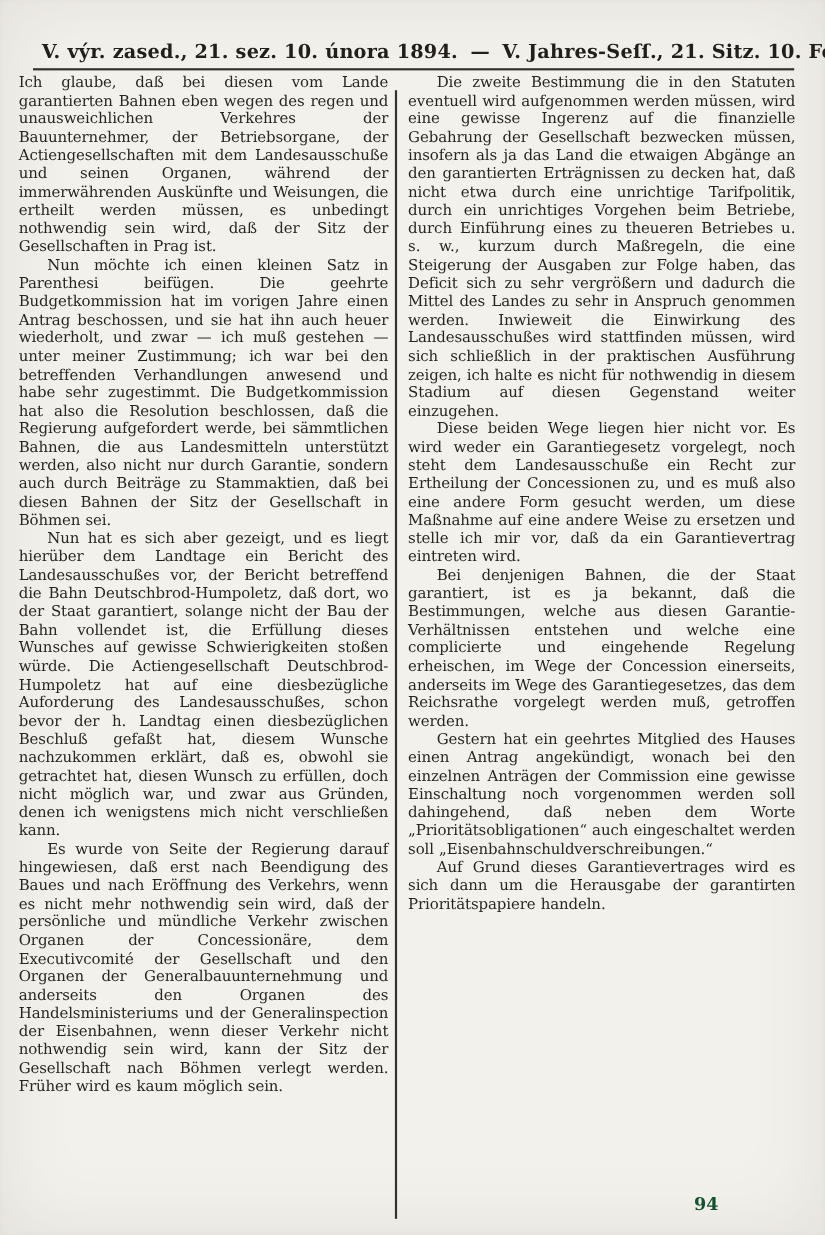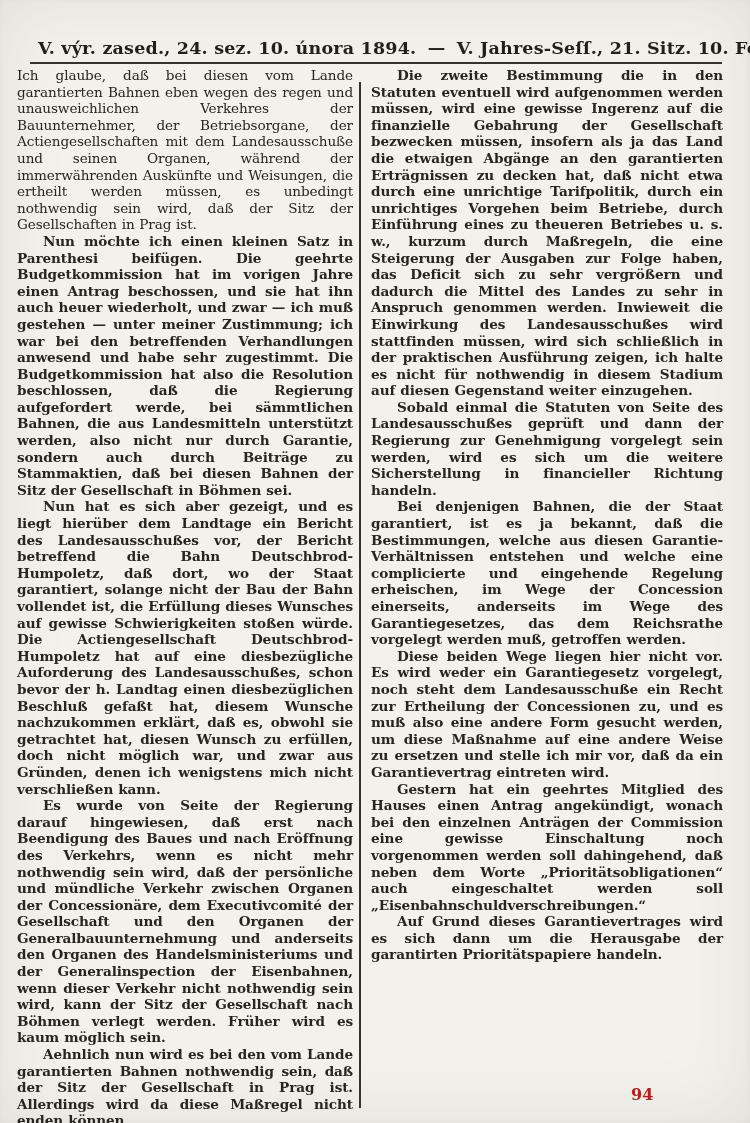--- a/index.html
+++ b/index.html
@@ -50,68 +50,66 @@
     line-height: 16.6px;
     letter-spacing: -0.1px;
     word-spacing: 0.5px;
     hyphens: auto;
     -webkit-hyphens: auto;
     color: #28241e;
   }
   .col-left  { left: 17px;  width: 336px; }
   .col-right { left: 371px; width: 352px; }
   .col p { margin: 0; }
-  .col p.indent { text-indent: 26px; font-weight: bold; }
+  .col p.indent { text-indent: 26px; }
   .col-divider {
     position: absolute;
     left: 359px;
     top: 82px;
     width: 2px;
     height: 1026px;
     background: #37332c;
   }
   .signature-mark {
     position: absolute;
     left: 631px;
     top: 1085px;
     font-weight: bold;
     font-size: 16px;
-    color: #b91c1c;
+    color: #14532d;
   }
 </style>
 </head>
 <body>
 
 <div class="page">
 
   <div class="running-head">
     <span>
-      <span>V. výr. zased., 24. sez. 10. února 1894.</span>
+      <span>V. výr. zased., 21. sez. 10. února 1894.</span>
       <span class="sep">—</span>
       <span>V. Jahres-Seſſ., 21. Sitz. 10. Febr. 1894.</span>
     </span>
 
   </div>
 
   <div class="head-rule"></div>
 
   <div class="col col-left">
       <p>Ich glaube, daß bei diesen vom Lande garantierten Bahnen eben wegen des regen und unausweichlichen Verkehres der Bauunternehmer, der Betriebsorgane, der Actiengesellschaften mit dem Landesausschuße und seinen Organen, während der immerwährenden Auskünfte und Weisungen, die ertheilt werden müssen, es unbedingt nothwendig sein wird, daß der Sitz der Gesellschaften in Prag ist.</p>
       <p class="indent">Nun möchte ich einen kleinen Satz in Parenthesi beifügen. Die geehrte Budgetkommission hat im vorigen Jahre einen Antrag beschossen, und sie hat ihn auch heuer wiederholt, und zwar — ich muß gestehen — unter meiner Zustimmung; ich war bei den betreffenden Verhandlungen anwesend und habe sehr zugestimmt. Die Budgetkommission hat also die Resolution beschlossen, daß die Regierung aufgefordert werde, bei sämmtlichen Bahnen, die aus Landesmitteln unterstützt werden, also nicht nur durch Garantie, sondern auch durch Beiträge zu Stammaktien, daß bei diesen Bahnen der Sitz der Gesellschaft in Böhmen sei.</p>
       <p class="indent">Nun hat es sich aber gezeigt, und es liegt hierüber dem Landtage ein Bericht des Landesausschußes vor, der Bericht betreffend die Bahn Deutschbrod-Humpoletz, daß dort, wo der Staat garantiert, solange nicht der Bau der Bahn vollendet ist, die Erfüllung dieses Wunsches auf gewisse Schwierigkeiten stoßen würde. Die Actiengesellschaft Deutschbrod-Humpoletz hat auf eine diesbezügliche Auforderung des Landesausschußes, schon bevor der h. Landtag einen diesbezüglichen Beschluß gefaßt hat, diesem Wunsche nachzukommen erklärt, daß es, obwohl sie getrachtet hat, diesen Wunsch zu erfüllen, doch nicht möglich war, und zwar aus Gründen, denen ich wenigstens mich nicht verschließen kann.</p>
       <p class="indent">Es wurde von Seite der Regierung darauf hingewiesen, daß erst nach Beendigung des Baues und nach Eröffnung des Verkehrs, wenn es nicht mehr nothwendig sein wird, daß der persönliche und mündliche Verkehr zwischen Organen der Concessionäre, dem Executivcomité der Gesellschaft und den Organen der Generalbauunternehmung und anderseits den Organen des Handelsministeriums und der Generalinspection der Eisenbahnen, wenn dieser Verkehr nicht nothwendig sein wird, kann der Sitz der Gesellschaft nach Böhmen verlegt werden. Früher wird es kaum möglich sein.</p>
-      <p class="indent">Aehnlich nun wird es bei den vom Lande garantierten Bahnen nothwendig sein, daß der Sitz der Gesellschaft in Prag ist. Allerdings wird da diese Maßregel nicht enden können,</p>
     </div>
 
   <div class="col-divider"></div>
 
   <div class="col col-right">
       <p class="indent">Die zweite Bestimmung die in den Statuten eventuell wird aufgenommen werden müssen, wird eine gewisse Ingerenz auf die finanzielle Gebahrung der Gesellschaft bezwecken müssen, insofern als ja das Land die etwaigen Abgänge an den garantierten Erträgnissen zu decken hat, daß nicht etwa durch eine unrichtige Tarifpolitik, durch ein unrichtiges Vorgehen beim Betriebe, durch Einführung eines zu theueren Betriebes u. s. w., kurzum durch Maßregeln, die eine Steigerung der Ausgaben zur Folge haben, das Deficit sich zu sehr vergrößern und dadurch die Mittel des Landes zu sehr in Anspruch genommen werden. Inwieweit die Einwirkung des Landesausschußes wird stattfinden müssen, wird sich schließlich in der praktischen Ausführung zeigen, ich halte es nicht für nothwendig in diesem Stadium auf diesen Gegenstand weiter einzugehen.</p>
-      <p class="indent">Sobald einmal die Statuten von Seite des Landesausschußes geprüft und dann der Regierung zur Genehmigung vorgelegt sein werden, wird es sich um die weitere Sicherstellung in financieller Richtung handeln.</p>
+      <p class="indent">Diese beiden Wege liegen hier nicht vor. Es wird weder ein Garantiegesetz vorgelegt, noch steht dem Landesausschuße ein Recht zur Ertheilung der Concessionen zu, und es muß also eine andere Form gesucht werden, um diese Maßnahme auf eine andere Weise zu ersetzen und stelle ich mir vor, daß da ein Garantievertrag eintreten wird.</p>
       <p class="indent">Bei denjenigen Bahnen, die der Staat garantiert, ist es ja bekannt, daß die Bestimmungen, welche aus diesen Garantie-Verhältnissen entstehen und welche eine complicierte und eingehende Regelung erheischen, im Wege der Concession einerseits, anderseits im Wege des Garantiegesetzes, das dem Reichsrathe vorgelegt werden muß, getroffen werden.</p>
-      <p class="indent">Diese beiden Wege liegen hier nicht vor. Es wird weder ein Garantiegesetz vorgelegt, noch steht dem Landesausschuße ein Recht zur Ertheilung der Concessionen zu, und es muß also eine andere Form gesucht werden, um diese Maßnahme auf eine andere Weise zu ersetzen und stelle ich mir vor, daß da ein Garantievertrag eintreten wird.</p>
       <p class="indent">Gestern hat ein geehrtes Mitglied des Hauses einen Antrag angekündigt, wonach bei den einzelnen Anträgen der Commission eine gewisse Einschaltung noch vorgenommen werden soll dahingehend, daß neben dem Worte „Prioritätsobligationen“ auch eingeschaltet werden soll „Eisenbahnschuldverschreibungen.“</p>
       <p class="indent">Auf Grund dieses Garantievertrages wird es sich dann um die Herausgabe der garantirten Prioritätspapiere handeln.</p>
     </div>
 
   <div class="signature-mark">94</div>
 
 </div>
 
 </body></html>

